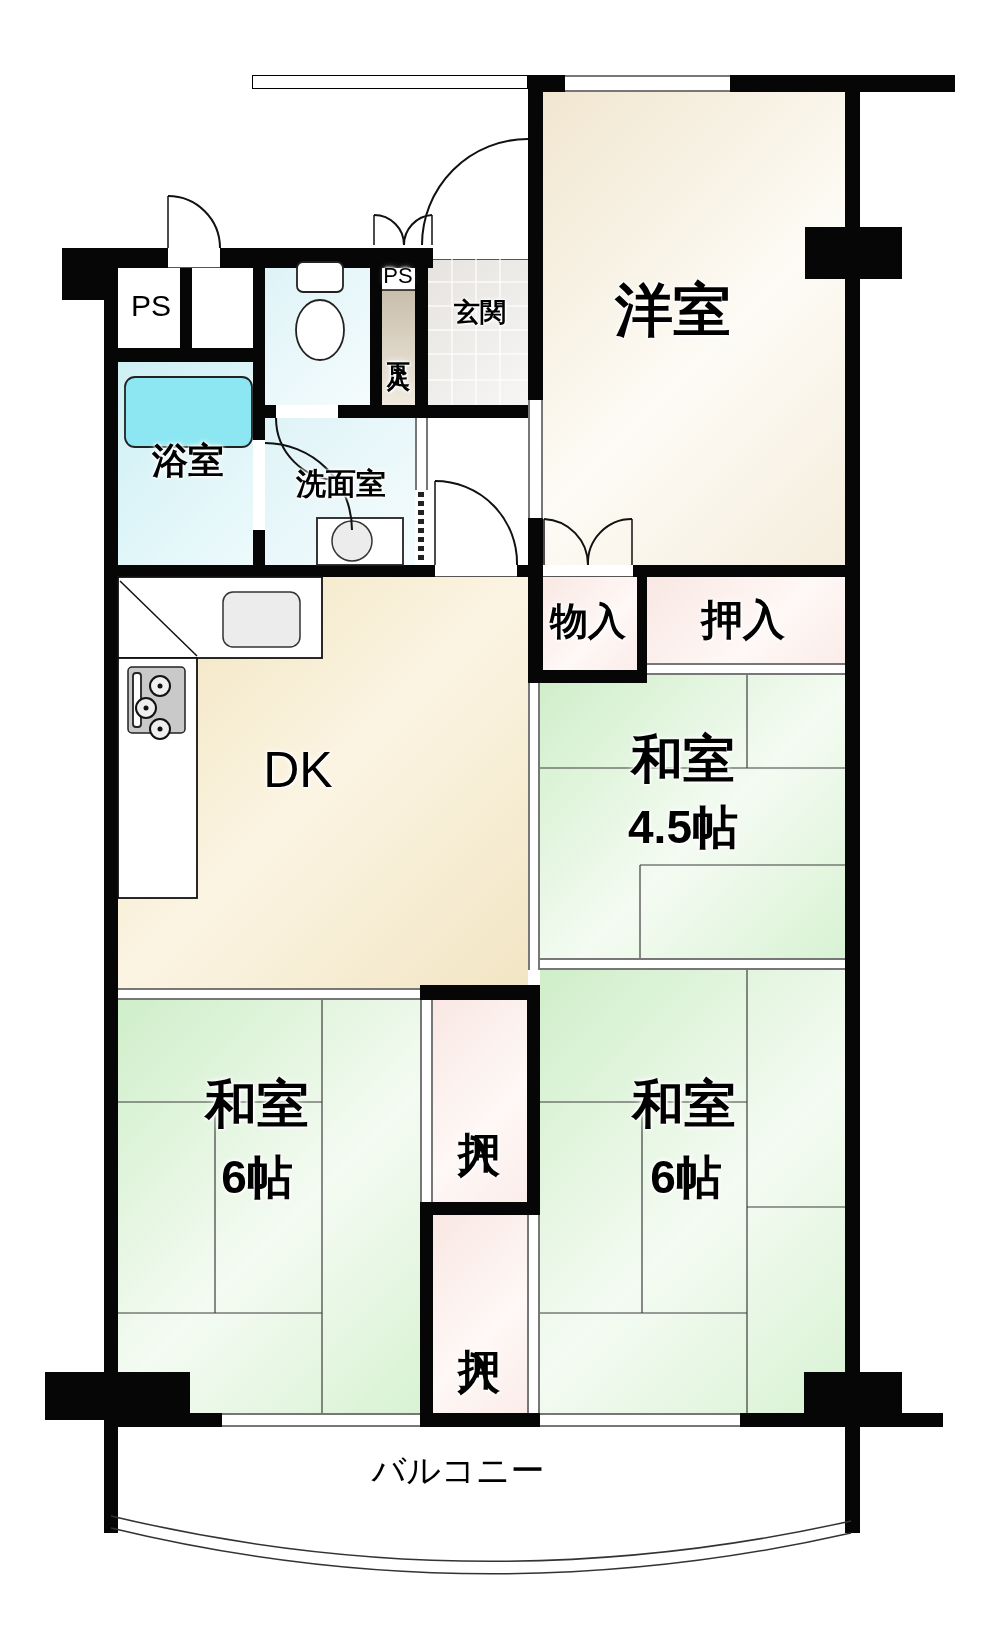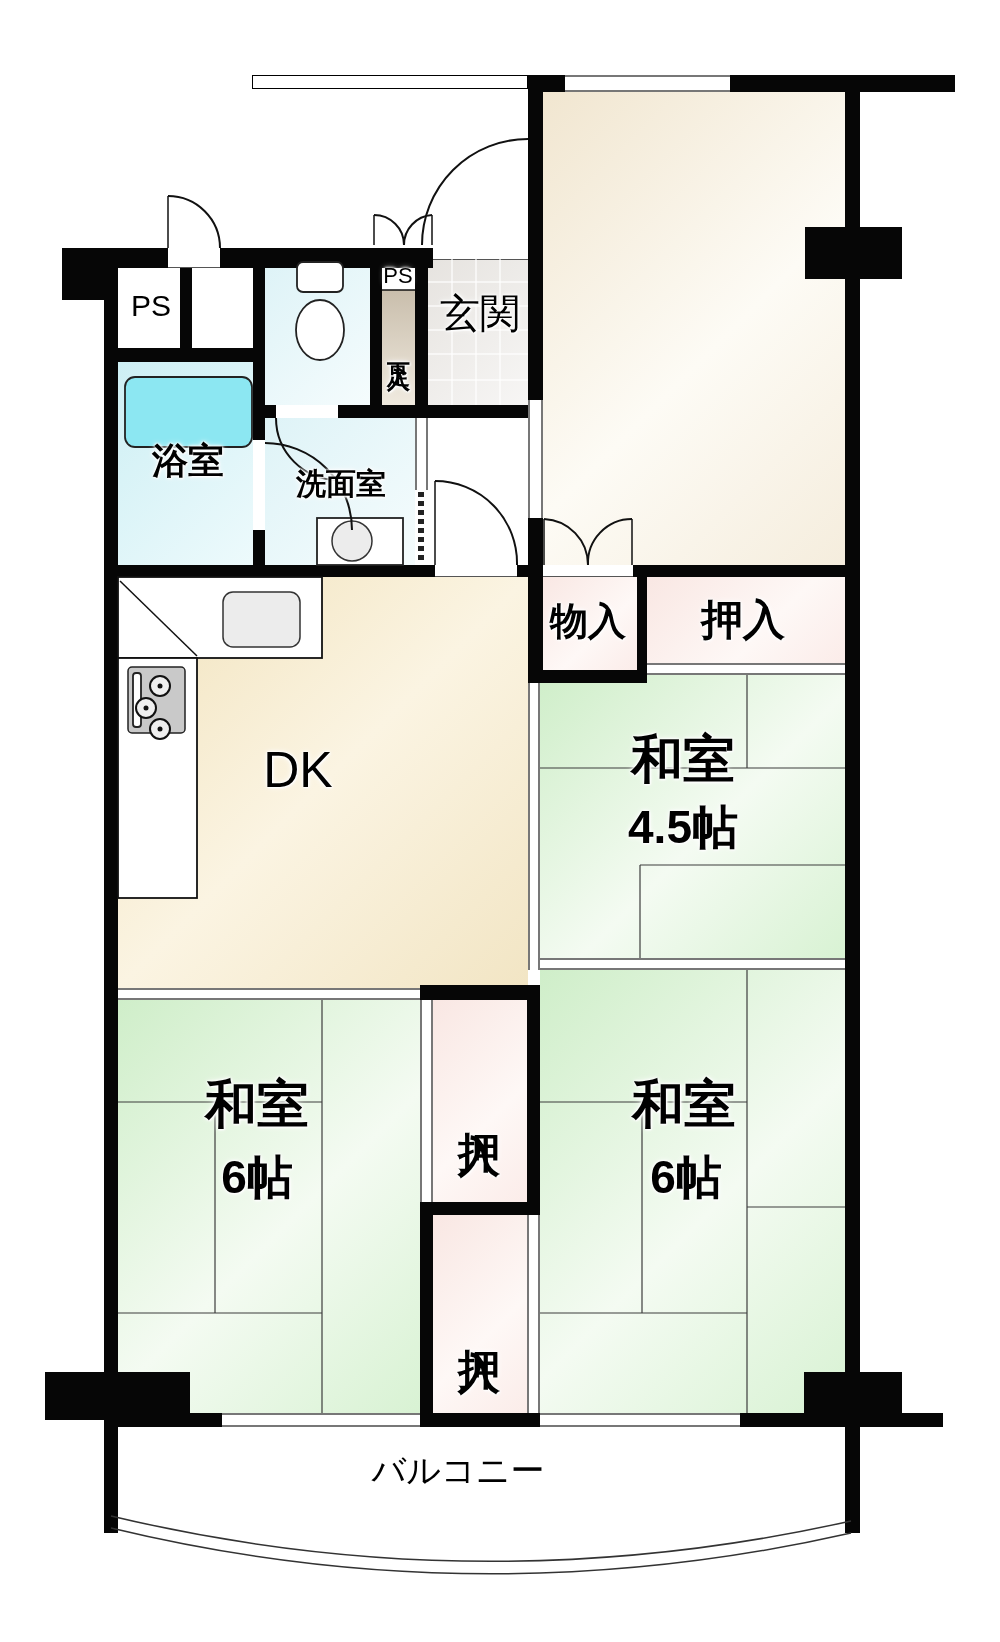--- a/index.html
+++ b/index.html
@@ -168,21 +168,22 @@
       <line x1="540" y1="1102" x2="747" y2="1102" class="thin"></line>
       <line x1="642" y1="1102" x2="642" y2="1313" class="thin"></line>
       <line x1="540" y1="1313" x2="747" y2="1313" class="thin"></line>
       <line x1="747" y1="1207" x2="845" y2="1207" class="thin"></line>
       <path d="M111,1516 Q480,1604 851,1521" class="barc"></path>
       <path d="M111,1528 Q480,1617 851,1533" class="barc"></path>
     </svg>
     <div class="lbl" style="left: 151px; top: 306px; font-size: 30px; font-weight: 400;">PS</div>
     <div class="lbl" style="left: 398px; top: 276px; font-size: 22px; font-weight: 400;">PS</div>
     <div class="lbl vert" style="left: 399px; top: 348px; font-size: 23px; font-weight: 700;">下足入</div>
-    <div class="lbl" style="left: 480px; top: 313px; font-size: 40px; font-weight: 400;">玄関</div>
+    <div class="lbl" style="left: 480px; top: 313px; font-size: 26px; font-weight: 700;">玄関</div>
+    <div class="lbl" style="left: 673px; top: 310px; font-size: 58px; font-weight: 700;">洋室</div>
     <div class="lbl" style="left: 188px; top: 461px; font-size: 36px; font-weight: 700;">浴室</div>
     <div class="lbl" style="left: 341px; top: 484px; font-size: 30px; font-weight: 700;">洗面室</div>
     <div class="lbl" style="left: 588px; top: 622px; font-size: 38px; font-weight: 700;">物入</div>
     <div class="lbl" style="left: 743px; top: 620px; font-size: 42px; font-weight: 700;">押入</div>
     <div class="lbl" style="left: 683px; top: 759px; font-size: 52px; font-weight: 700;">和室</div>
     <div class="lbl" style="left: 683px; top: 827px; font-size: 46px; font-weight: 700;">4.5帖</div>
     <div class="lbl" style="left: 298px; top: 770px; font-size: 50px; font-weight: 400;">DK</div>
     <div class="lbl" style="left: 257px; top: 1104px; font-size: 52px; font-weight: 700;">和室</div>
     <div class="lbl" style="left: 257px; top: 1177px; font-size: 46px; font-weight: 700;">6帖</div>
     <div class="lbl" style="left: 684px; top: 1104px; font-size: 52px; font-weight: 700;">和室</div>

